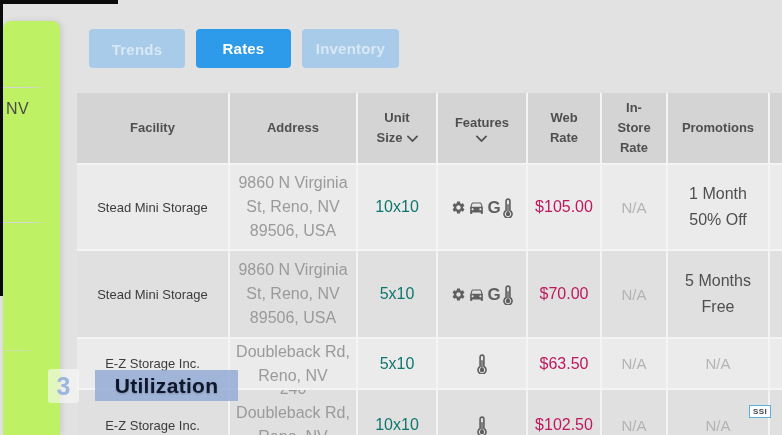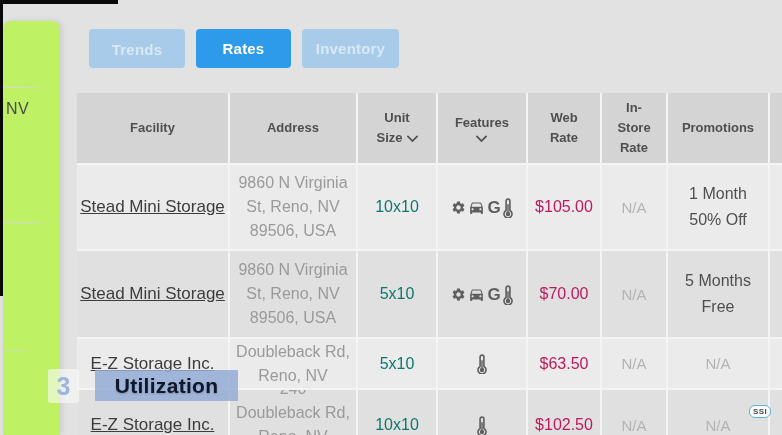--- a/index.html
+++ b/index.html
@@ -43,21 +43,21 @@
     grid-template-rows:70px 84px 86px 49px 70px;
     gap:2px;background:#f4f4f4;
   }
   .cell{
     display:flex;align-items:center;justify-content:center;text-align:center;
     overflow:hidden;
   }
   .hcell{background:#d4d4d4;color:#4f4f4f;font-size:13px;font-weight:bold;line-height:1.55;}
   .row-light{background:#ebebeb;}
   .row-dark{background:#e0e0e0;}
-  .facility{font-size:17px;color:#3c3c3c;text-decoration:underline;}
+  .facility{font-size:13px;color:#3c3c3c;}
   .address{font-size:16px;color:#9a9a9a;line-height:1.5;padding:0 6px;}
   .unit{font-size:16px;color:#0f766e;}
   .rate{font-size:16px;color:#be185d;}
   .na-text{font-size:15px;color:#b3b3b3;}
   .promo{font-size:16px;color:#4f4f4f;line-height:1.65;white-space:pre-line;}
   .features-cell{gap:2px;color:#5f5f5f;}
   .g-glyph{font-size:17px;font-weight:bold;color:#5f5f5f;line-height:1;}
   .icon{display:inline-flex;align-items:center;justify-content:center;}
   .chev-inline{margin-left:4px;vertical-align:-1px;}
   .th-stack{display:flex;flex-direction:column;align-items:center;gap:1px;}
@@ -72,21 +72,21 @@
   }
   .caption{
     position:absolute;left:95px;top:370px;width:143px;height:31px;z-index:20;
     background:rgba(148,172,214,0.85);
     display:flex;align-items:center;justify-content:center;
     font-size:21px;font-weight:bold;color:#0f172a;letter-spacing:.3px;
     text-shadow:0 1px 2px rgba(0,0,0,0.22);
   }
   .corner-badge{
     position:absolute;left:749px;top:405px;z-index:20;
-    background:#fbfdff;border:1px solid #5fb0d8;border-radius:6px;
+    background:#fbfdff;border:1px solid #5fb0d8;border-radius:0;
     font-size:8px;font-weight:bold;color:#4a4a4a;padding:1px 3px;letter-spacing:.4px;
   }
 </style>
 </head>
 <body>
 
 <svg width="0" height="0" style="position:absolute">
   <defs>
     <g id="i-gear">
       <path fill="currentColor" d="M19.14,12.94c0.04-0.3,0.06-0.61,0.06-0.94c0-0.32-0.02-0.64-0.07-0.94l2.03-1.58 c0.18-0.14,0.23-0.41,0.12-0.61l-1.92-3.32c-0.12-0.22-0.37-0.29-0.59-0.22l-2.39,0.96c-0.5-0.38-1.03-0.7-1.62-0.94L14.4,2.81 c-0.04-0.24-0.24-0.41-0.48-0.41h-3.84c-0.24,0-0.43,0.17-0.47,0.41L9.25,5.35C8.66,5.59,8.12,5.92,7.63,6.29L5.24,5.33 c-0.22-0.08-0.47,0-0.59,0.22L2.74,8.87C2.62,9.08,2.66,9.34,2.86,9.48l2.03,1.58C4.84,11.36,4.8,11.69,4.8,12s0.02,0.64,0.07,0.94 l-2.03,1.58c-0.18,0.14-0.23,0.41-0.12,0.61l1.92,3.32c0.12,0.22,0.37,0.29,0.59,0.22l2.39-0.96c0.5,0.38,1.03,0.7,1.62,0.94 l0.36,2.54c0.05,0.24,0.24,0.41,0.48,0.41h3.84c0.24,0,0.44-0.17,0.47-0.41l0.36-2.54c0.59-0.24,1.13-0.56,1.62-0.94l2.39,0.96 c0.22,0.08,0.47,0,0.59-0.22l1.92-3.32c0.12-0.22,0.07-0.47-0.12-0.61L19.14,12.94z M12,15.6c-1.98,0-3.6-1.62-3.6-3.6 s1.62-3.6,3.6-3.6s3.6,1.62,3.6,3.6S13.98,15.6,12,15.6z"></path>

